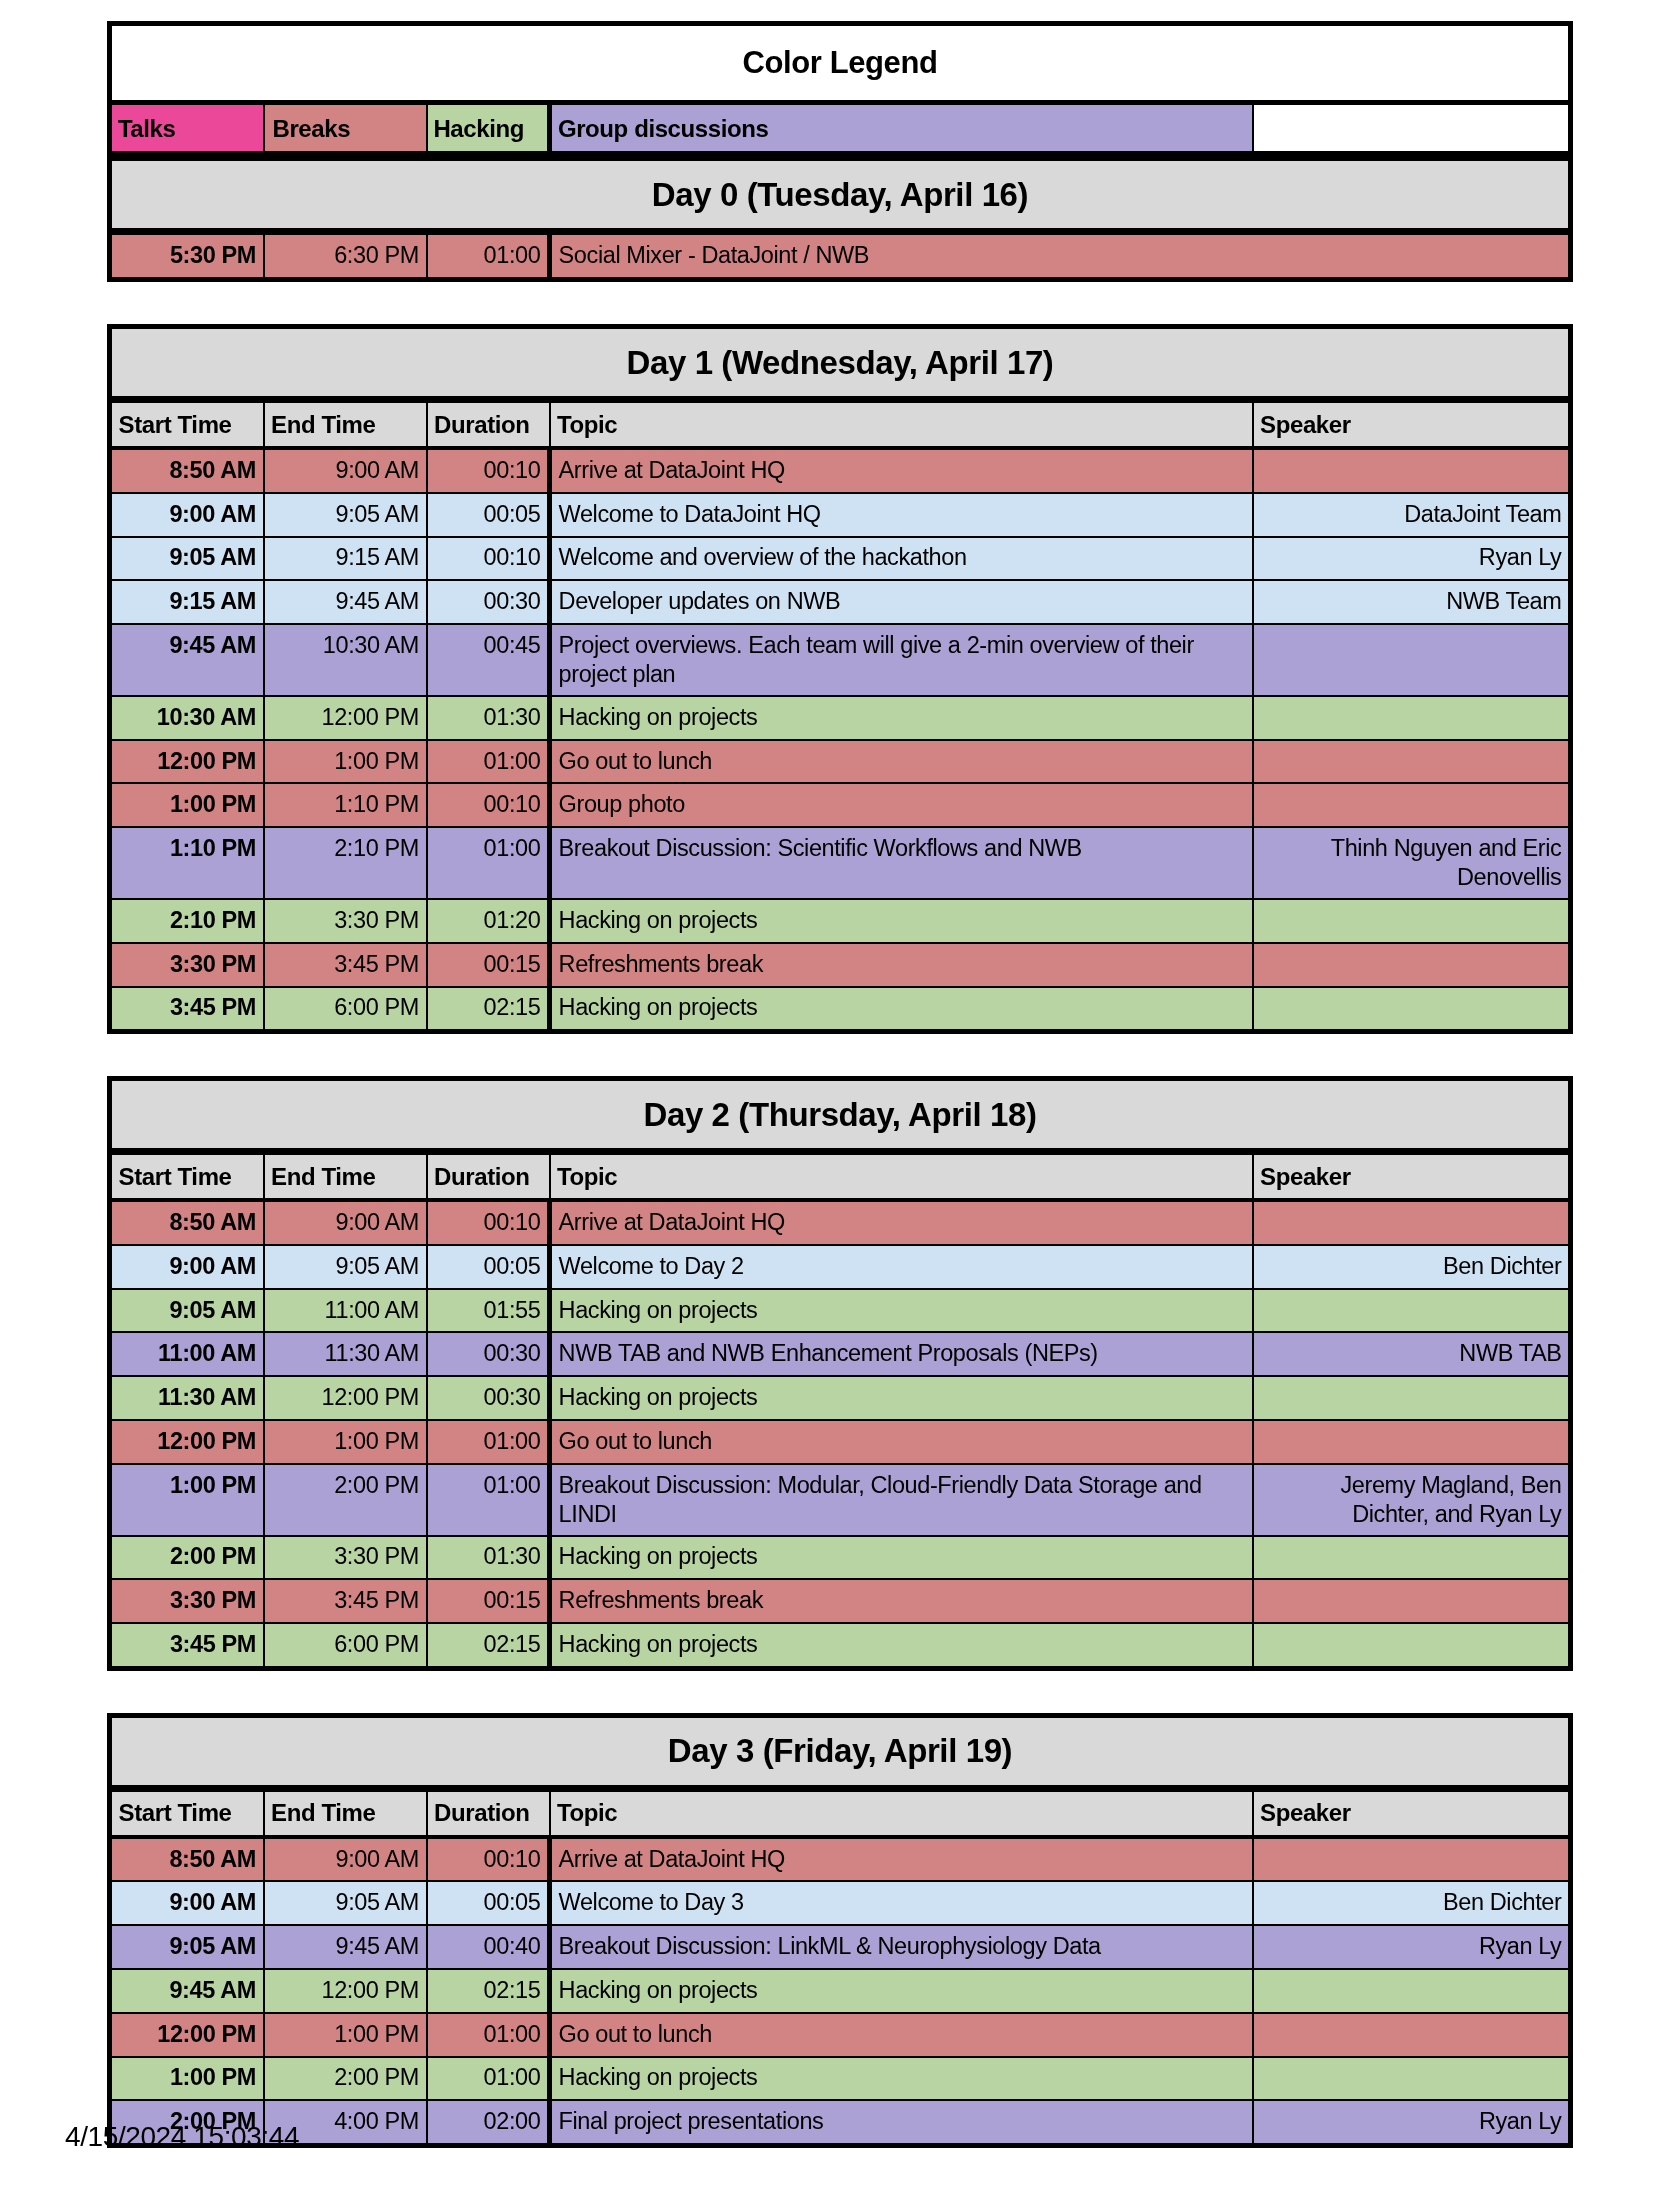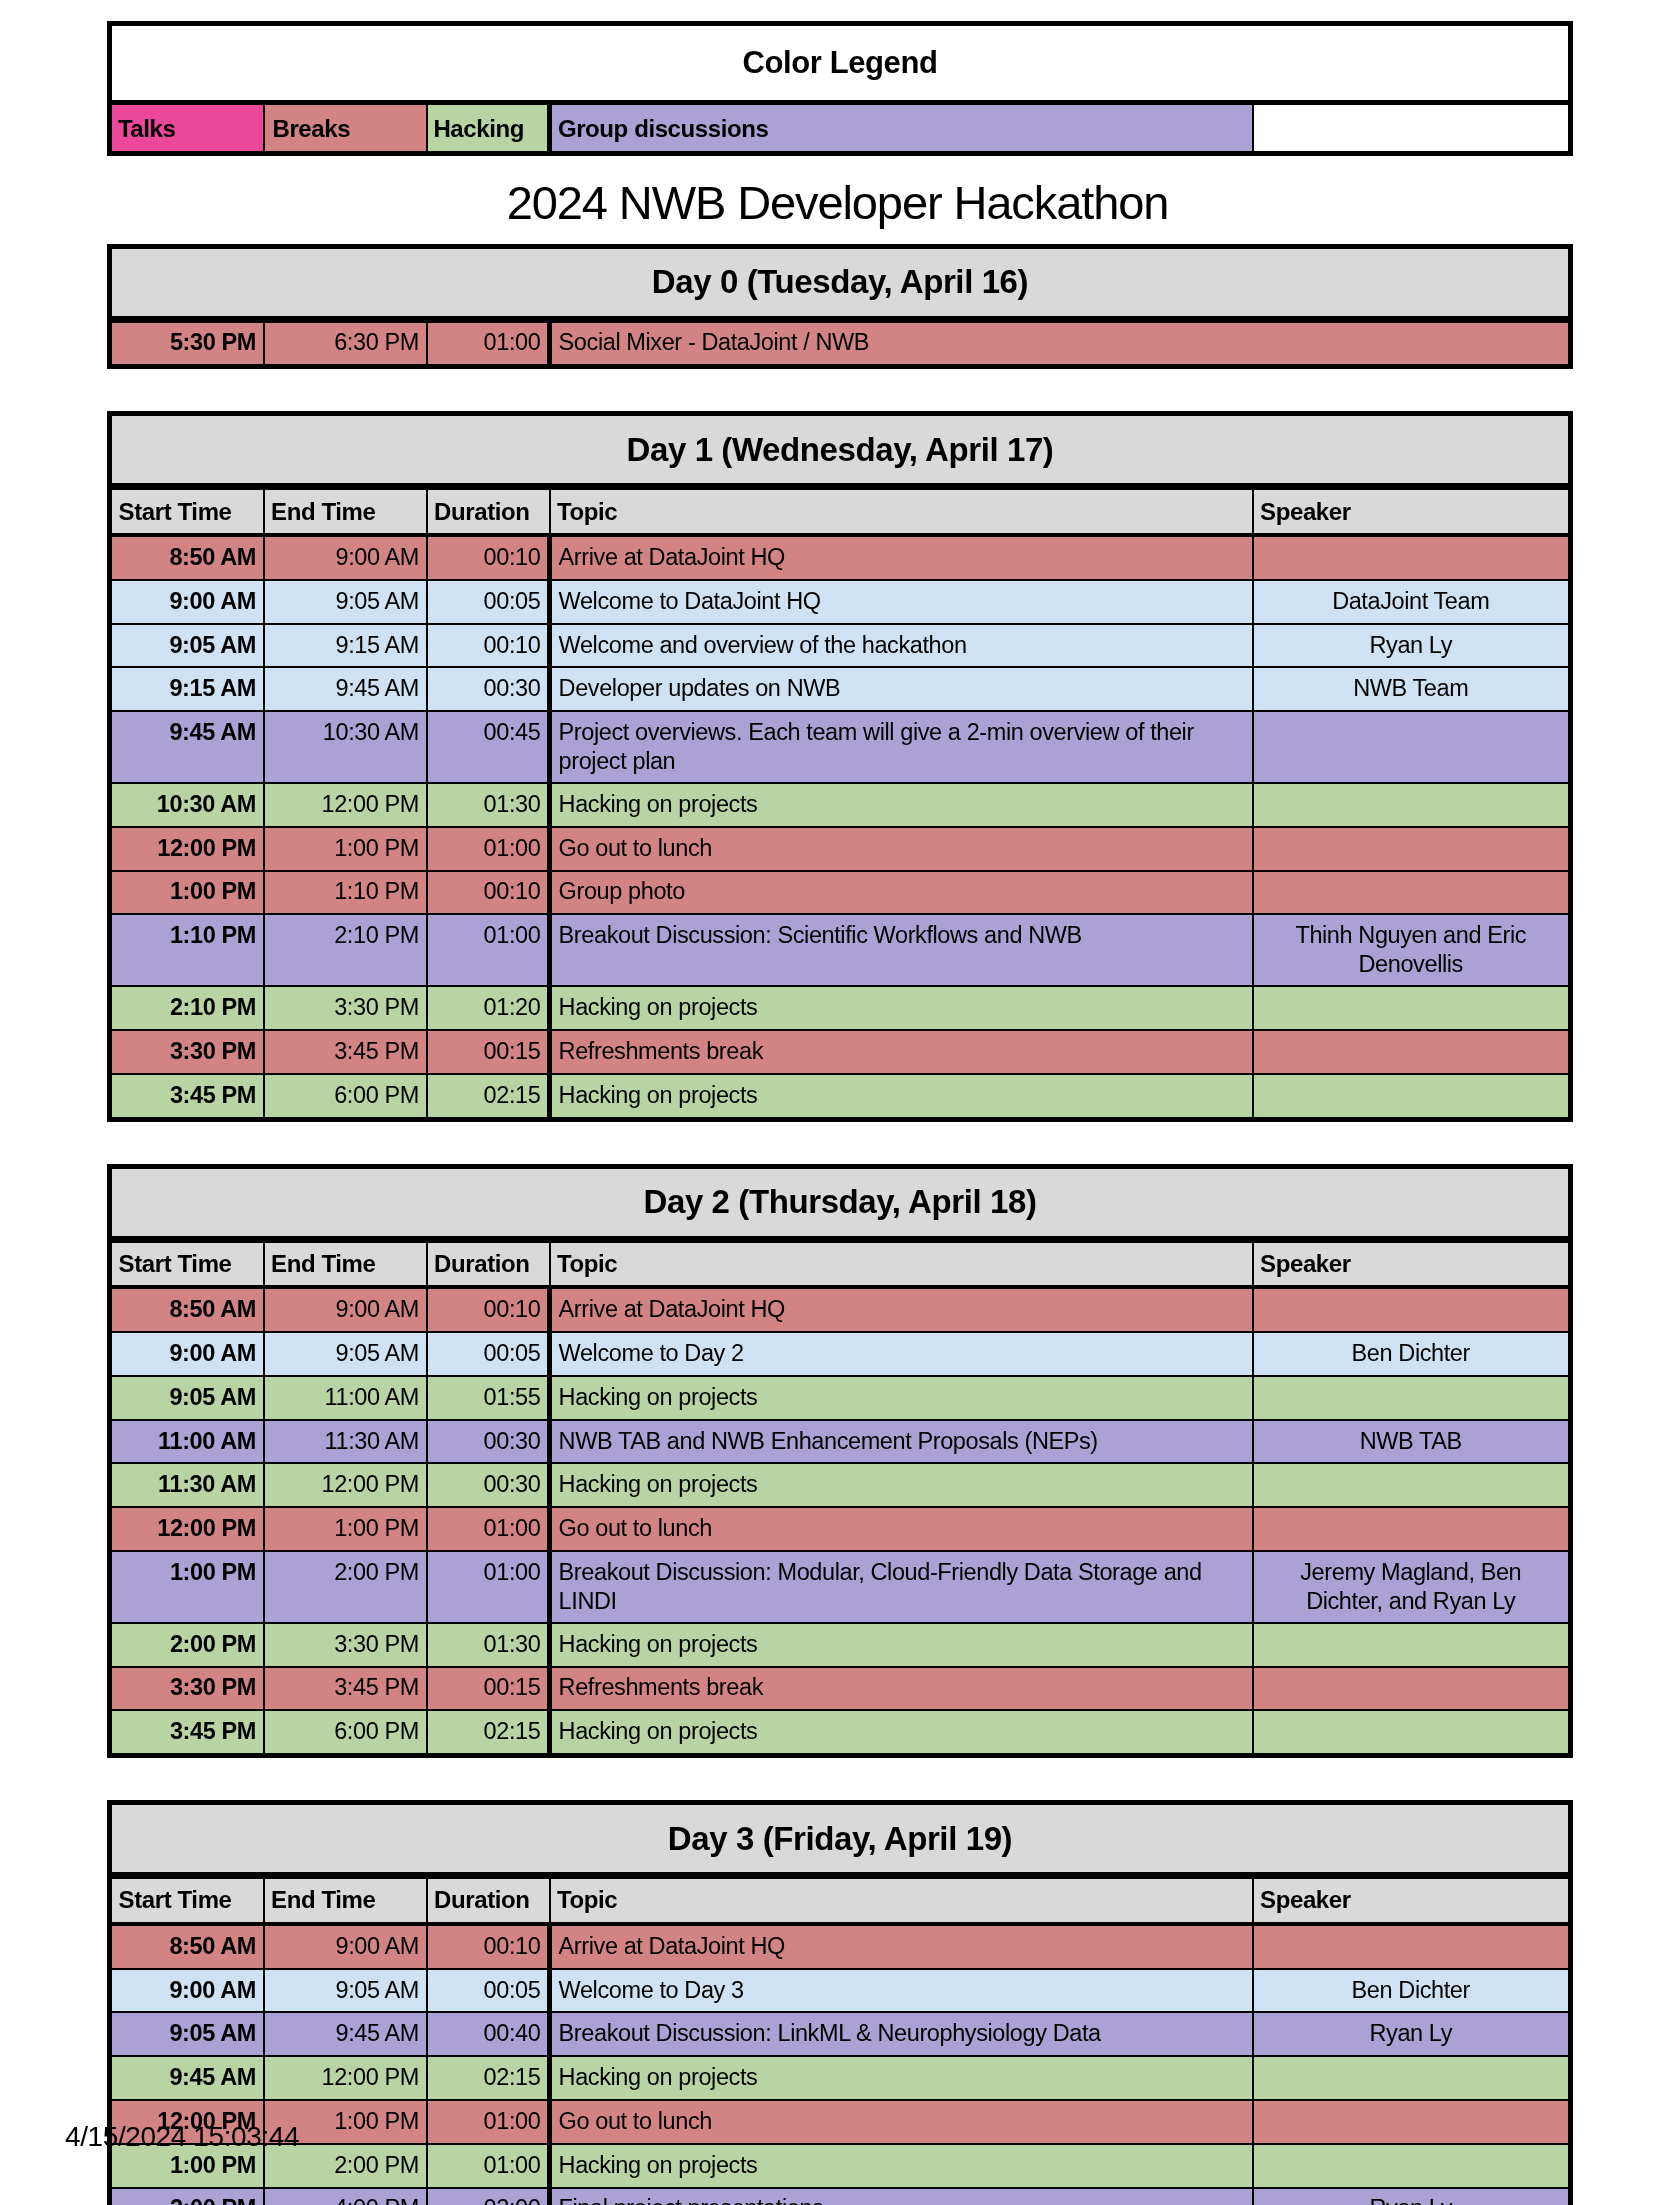--- a/index.html
+++ b/index.html
@@ -77,21 +77,21 @@
     padding: 5.9px 6.6px;
     height: 30px;
     vertical-align: top;
     letter-spacing: -0.4px;
     word-wrap: break-word;
   }
   td.col-start { font-weight: bold; text-align: right; }
   td.col-end   { text-align: right; }
   td.col-dur   { text-align: right; border-right: 5.1px solid #000; padding-left: 33px; }
   td.col-topic { text-align: left; }
-  td.col-speaker { text-align: center; }
+  td.col-speaker { text-align: right; }
 
   .type-talks td             { background: var(--c-talks); }
   .type-breaks td            { background: var(--c-breaks); }
   .type-hacking td           { background: var(--c-hacking); }
   .type-group_discussions td { background: var(--c-group_discussions); }
 
   .footer {
     position: absolute;
     left: 65px; top: 2121px;
     font-size: 28px;
@@ -118,21 +118,20 @@
       <tr class="legend-row">
           <td style="background: #ec4899;">Talks</td>
           <td style="background: rgb(210, 131, 132); padding-left: 8px;">Breaks</td>
           <td style="background: rgb(184, 212, 163);">Hacking</td>
           <td class="thick-left" style="background: rgb(171, 161, 212);">Group discussions</td>
           <td></td>
         </tr>
     </tbody>
   </table>
 
-  <h1 class="page-title">2024 NWB Developer Hackathon</h1>
 
   <div id="schedule">
   <section class="day-section">
     <table class="day-table">
       <colgroup>
         <col class="w-start">
             <col class="w-end">
             <col class="w-dur">
             <col class="w-topic">
             <col class="w-speaker">

